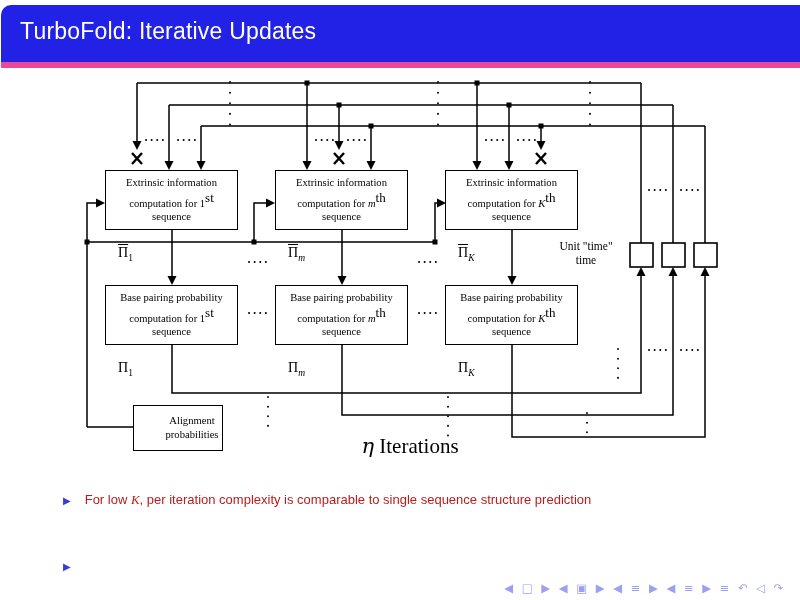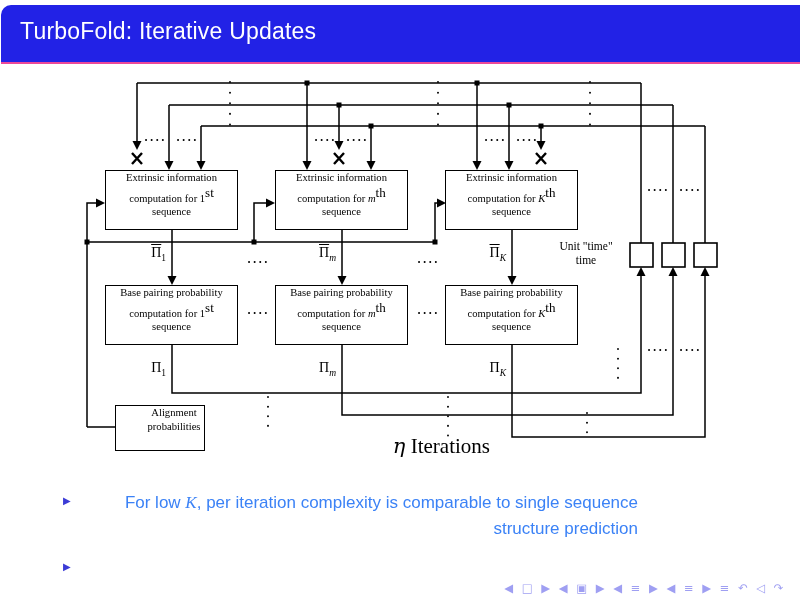--- a/index.html
+++ b/index.html
@@ -1,45 +1,45 @@
 <!DOCTYPE html>
 <html><head>
 <meta charset="utf-8">
 <style>
   html,body{margin:0;padding:0;background:#fff;}
   .slide{position:relative;width:800px;height:600px;background:#ffffff;overflow:hidden;
          font-family:"Liberation Sans",sans-serif;}
   
   .titlebar{position:absolute;left:1px;top:5px;right:0;height:57px;background:#2222e6;
-            border-bottom:2px solid #ec4899;border-top-left-radius:10px;text-decoration:underline;}
+            border-bottom:6px solid #ec4899;border-top-left-radius:10px;text-decoration:underline;}
   .titlebar .ttl{position:absolute;left:19px;top:13px;color:#ffffff;font-size:23px;
                  letter-spacing:0.2px;}
   
   svg.wires{position:absolute;left:0;top:0;pointer-events:none;}
   .dbox{position:absolute;width:133px;height:60px;border:1.6px solid #000;background:#fff;
-        box-sizing:border-box;display:flex;flex-direction:column;justify-content:flex-start;
+        box-sizing:border-box;display:flex;flex-direction:column;justify-content:center;
         align-items:center;text-align:center;font-family:"Liberation Serif",serif;
         font-size:10.6px;line-height:1.3;color:#000;}
   .smallbox{position:absolute;width:90px;height:46px;}
   .seqit{font-style:italic;}
   .dbox sup{font-size:13px;}
-  .pilab{position:absolute;width:48px;text-align:right;font-family:"Liberation Serif",serif;
+  .pilab{position:absolute;width:48px;text-align:left;font-family:"Liberation Serif",serif;
          font-size:14px;color:#000;}
   .pilab .bar{text-decoration:overline;}
   .pilab sub{font-size:9.5px;}
   .subit{font-style:italic;}
   .delaylab{position:absolute;left:545px;top:239px;width:82px;text-align:center;
             font-family:"Liberation Serif",serif;font-size:11.5px;line-height:1.25;color:#000;}
-  .iterlab{position:absolute;left:330px;top:434px;width:160px;text-align:right;
+  .iterlab{position:absolute;left:330px;top:434px;width:160px;text-align:center;
            font-family:"Liberation Serif",serif;font-size:21px;color:#000;}
   .iterlab .eta{font-style:italic;font-family:"DejaVu Serif",serif;}
   
   .bullet{position:absolute;left:63px;width:575px;display:flex;align-items:flex-start;}
   .bullet .mark{color:#3b3bd6;font-size:10px;margin-top:5px;margin-right:14px;flex:0 0 auto;}
-  .bullet .btxt{font-size:17px;color:#3b82f6;line-height:1.5;text-align:right;}
+  .bullet .btxt{font-size:13px;color:#b91c1c;line-height:1.5;text-align:right;}
   .mvar{font-family:"Liberation Serif",serif;font-style:italic;}
   
   .nav{position:absolute;right:14px;top:581px;color:#9f9ff2;font-size:11.5px;
        letter-spacing:2.5px;font-family:"DejaVu Sans",sans-serif;}
 </style>
 </head>
 <body>
 
 <div class="slide">
 
@@ -173,21 +173,21 @@
   <div class="dbox" style="left:445px;top:285px;">
     <div>Base pairing probability</div>
     <div><span>computation for </span><span class="seqit">K</span><sup>th</sup></div>
     <div>sequence</div>
   </div>
 
   <div class="pilab" style="left:118px;top:360px;"><span>Π</span><sub>1</sub></div>
   <div class="pilab" style="left:288px;top:360px;"><span>Π</span><sub class="subit">m</sub></div>
   <div class="pilab" style="left:458px;top:360px;"><span>Π</span><sub class="subit">K</sub></div>
 
-  <div class="dbox smallbox" style="left:115px;top:405px;padding-left:28px;">
+  <div class="dbox smallbox" style="left:133px;top:405px;padding-left:28px;">
     <div>Alignment</div>
     <div>probabilities</div>
   </div>
 
   <div class="iterlab">
     <span class="eta">η</span>
     <span>Iterations</span>
   </div>
 
   <div class="bullet" style="top:490px;">

